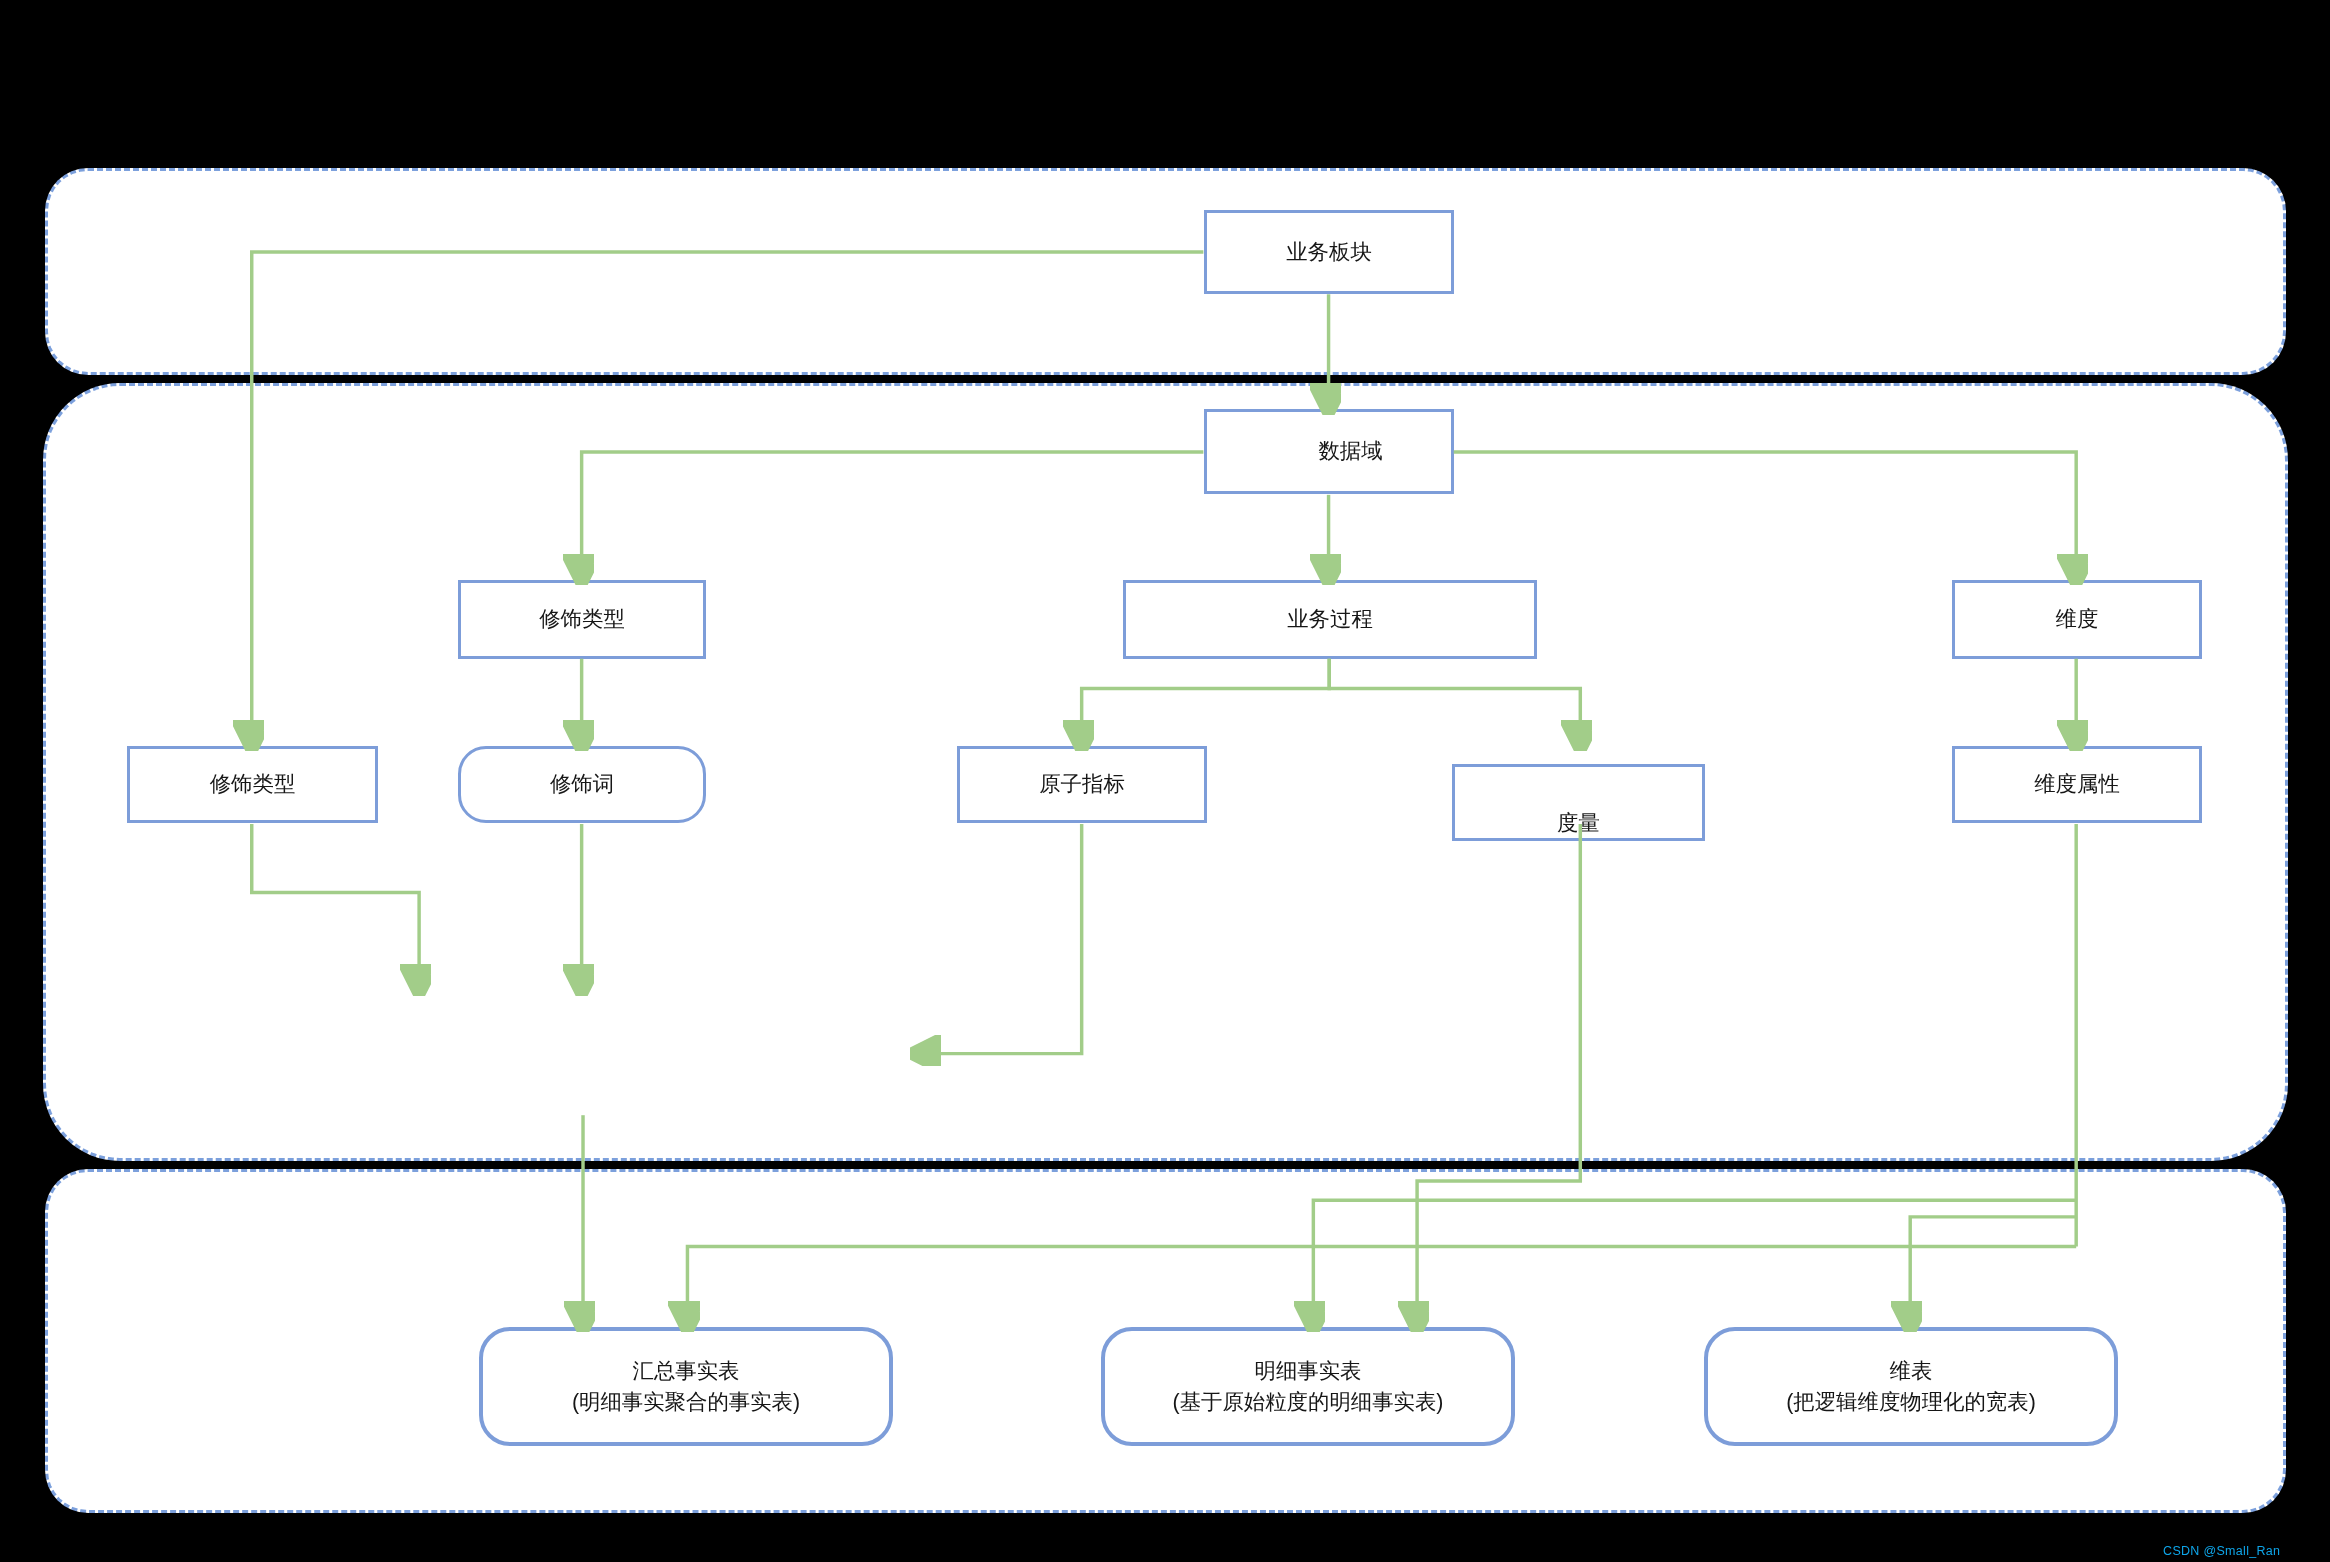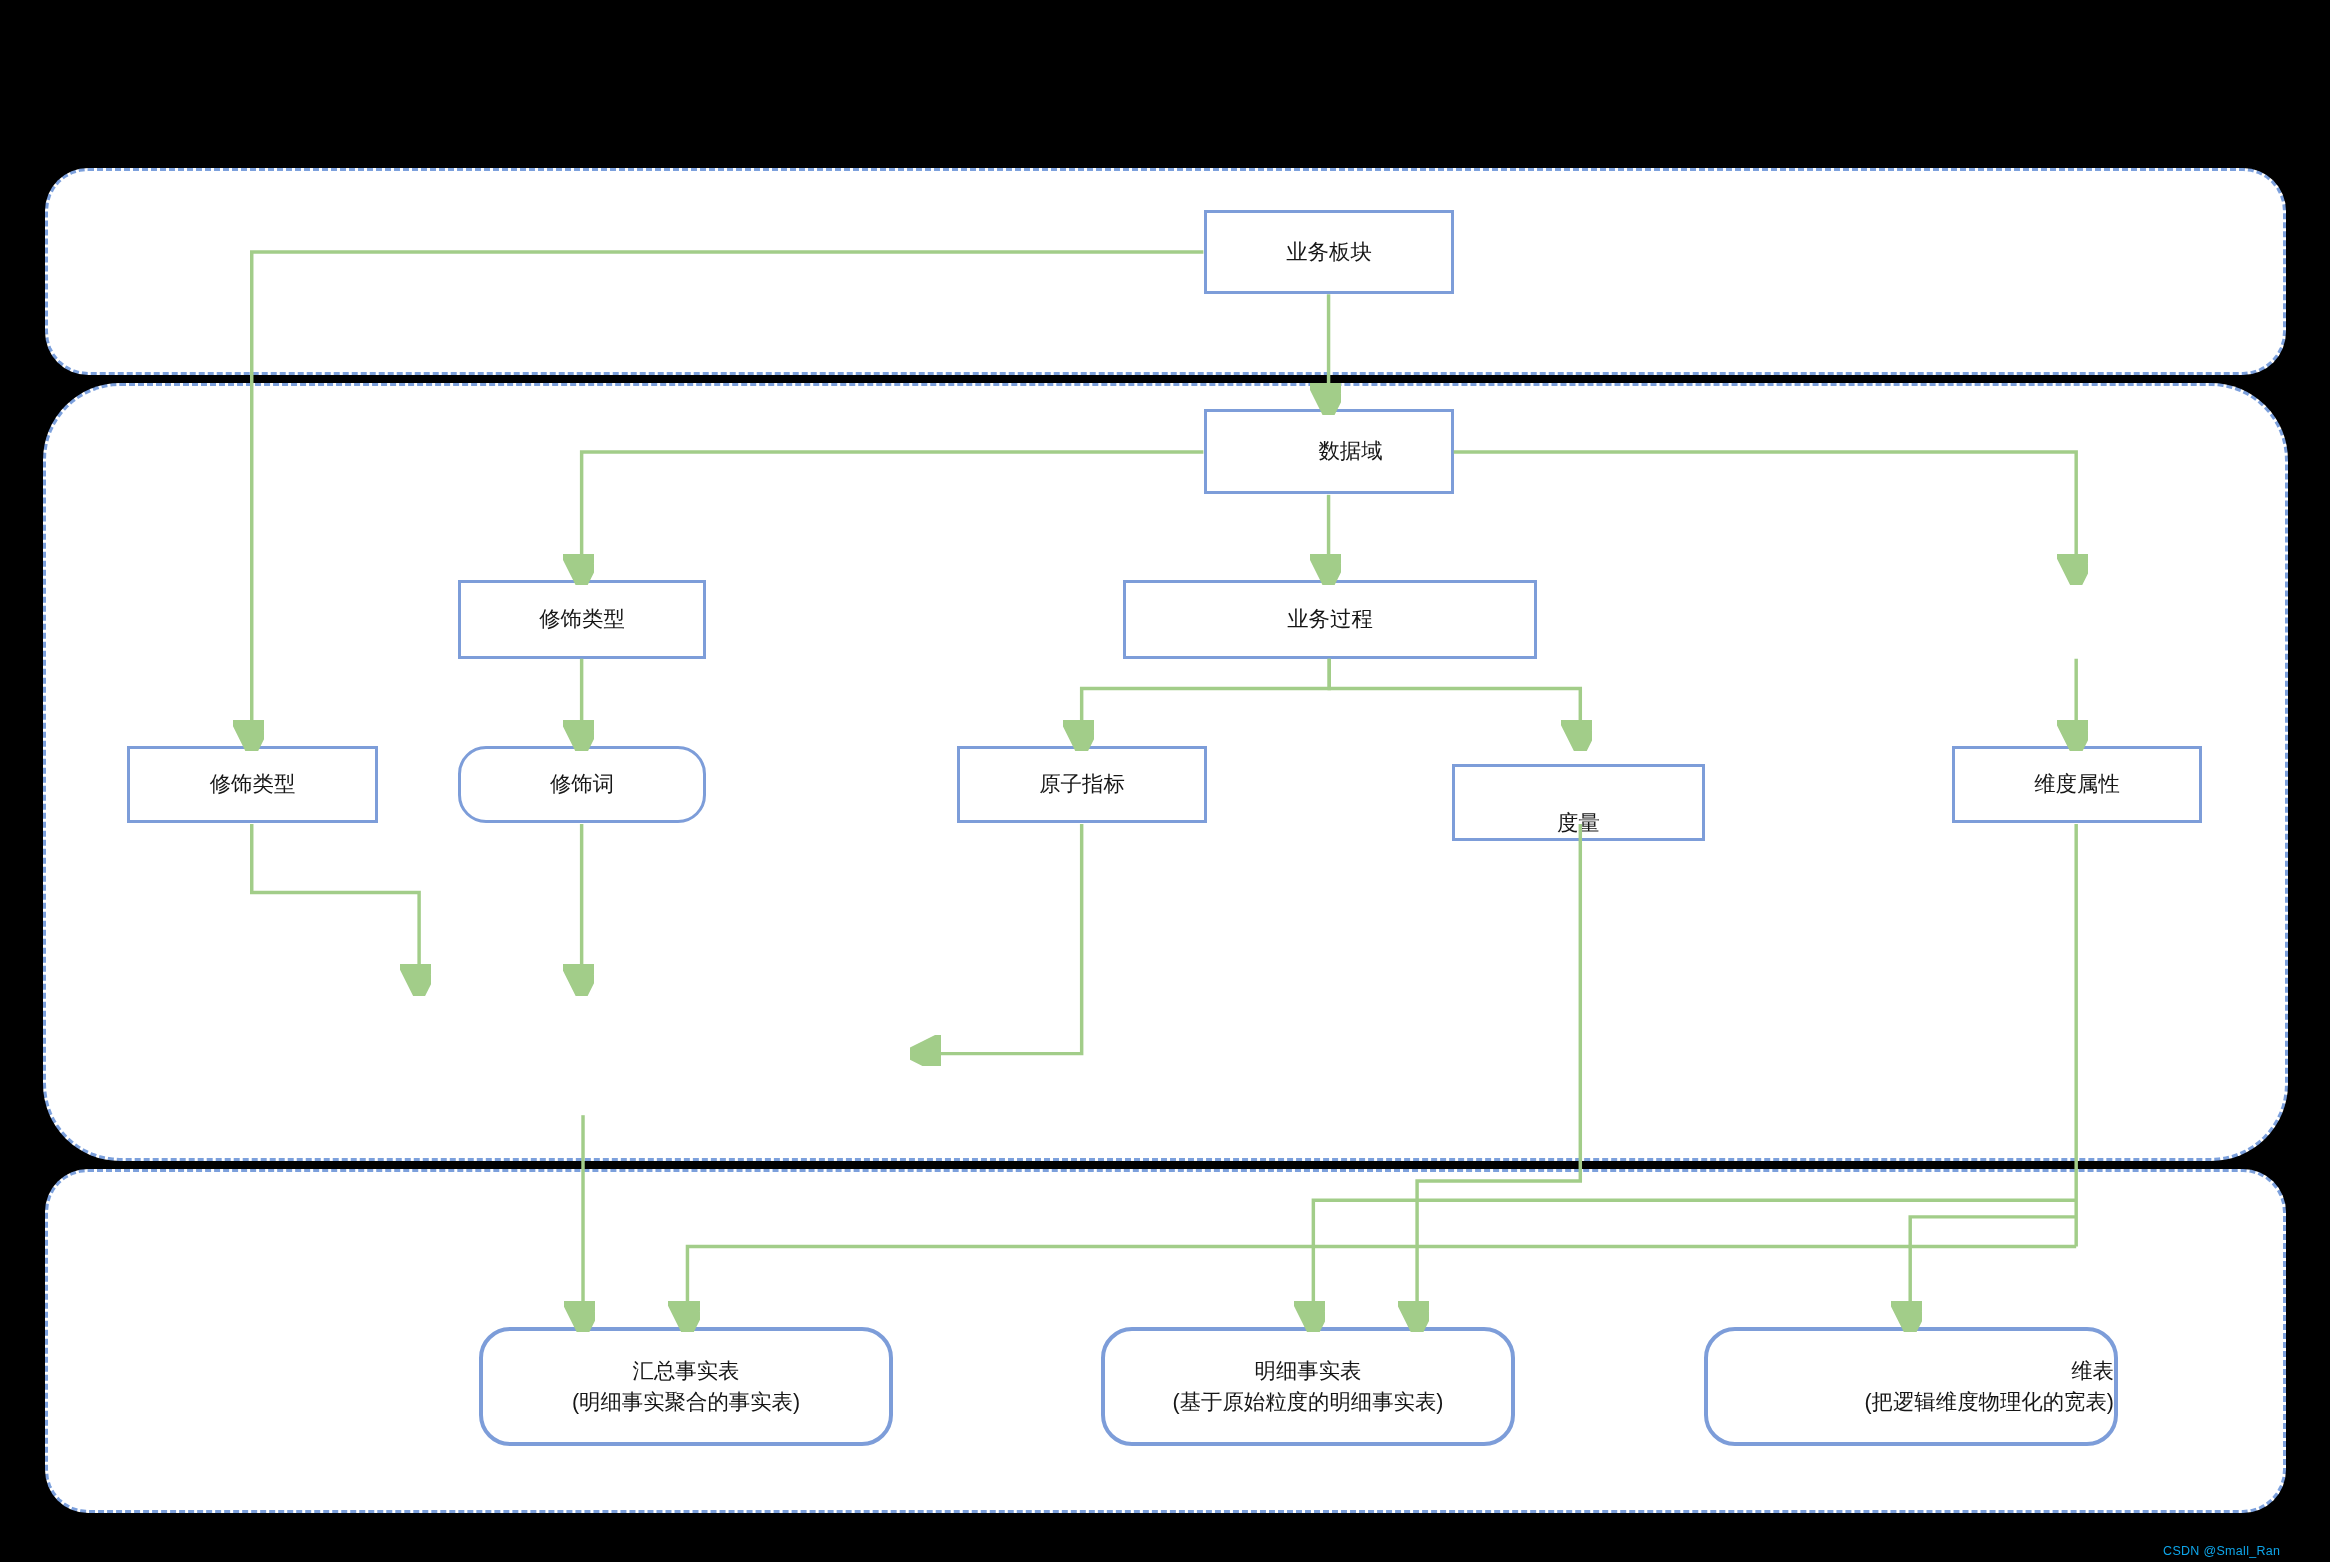--- a/index.html
+++ b/index.html
@@ -42,21 +42,21 @@
   .n-business-process{left:1123px;top:580px;width:414px;height:79px;}
   .n-dimension{left:1952px;top:580px;width:250px;height:79px;}
   .n-modifier-type-left{left:127px;top:746px;width:251px;height:77px;}
   .n-modifier-word{left:458px;top:746px;width:248px;height:77px;border-radius:28px;}
   .n-atomic-indicator{left:957px;top:746px;width:250px;height:77px;}
   .n-measure{left:1452px;top:764px;width:253px;height:77px;justify-content:flex-end;}
   .n-dimension-attribute{left:1952px;top:746px;width:250px;height:77px;}
   .n-derived-indicator{left:251px;top:990px;width:663px;height:125px;}
   .n-summary-fact-table{left:479px;top:1327px;width:414px;height:119px;}
   .n-detail-fact-table{left:1101px;top:1327px;width:414px;height:119px;}
-  .n-dimension-table{left:1704px;top:1327px;width:414px;height:119px;align-items:flex-end;}
+  .n-dimension-table{left:1704px;top:1327px;width:414px;height:119px;}
   svg.wires{
     position:absolute;left:0;top:0;width:2330px;height:1563px;
     z-index:4;pointer-events:none;
   }
   svg.wires path{
     fill:none;
     stroke:#A2CD89;
     stroke-width:5;
   }
   .watermark{
@@ -108,20 +108,23 @@
   </div>
   <div class="node n-data-domain">
     <span>数据域</span>
   </div>
   <div class="node n-modifier-type-upper">
     <span>修饰类型</span>
   </div>
   <div class="node n-business-process">
     <span>业务过程</span>
   </div>
+  <div class="node n-dimension">
+    <span>维度</span>
+  </div>
   <div class="node n-modifier-type-left">
     <span>修饰类型</span>
   </div>
   <div class="node n-modifier-word">
     <span>修饰词</span>
   </div>
   <div class="node n-atomic-indicator">
     <span>原子指标</span>
   </div>
   <div class="node n-measure">

